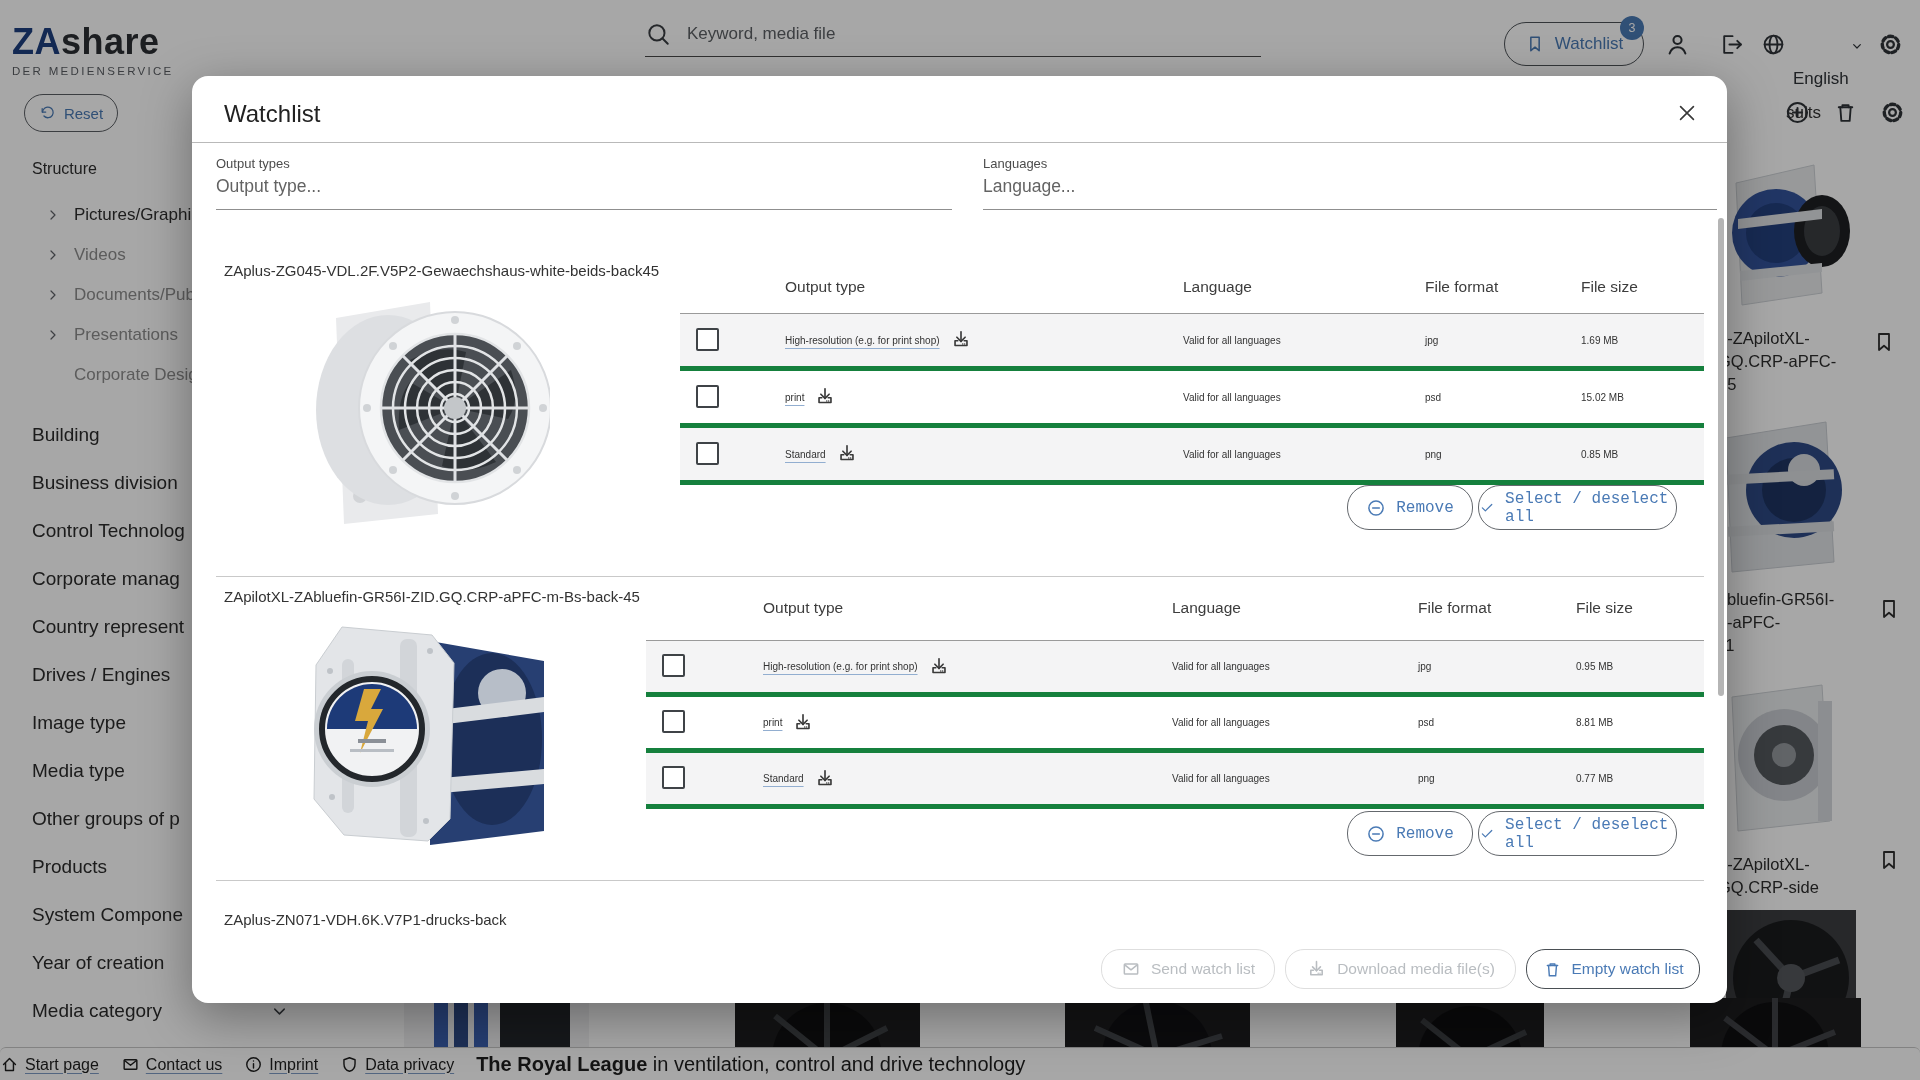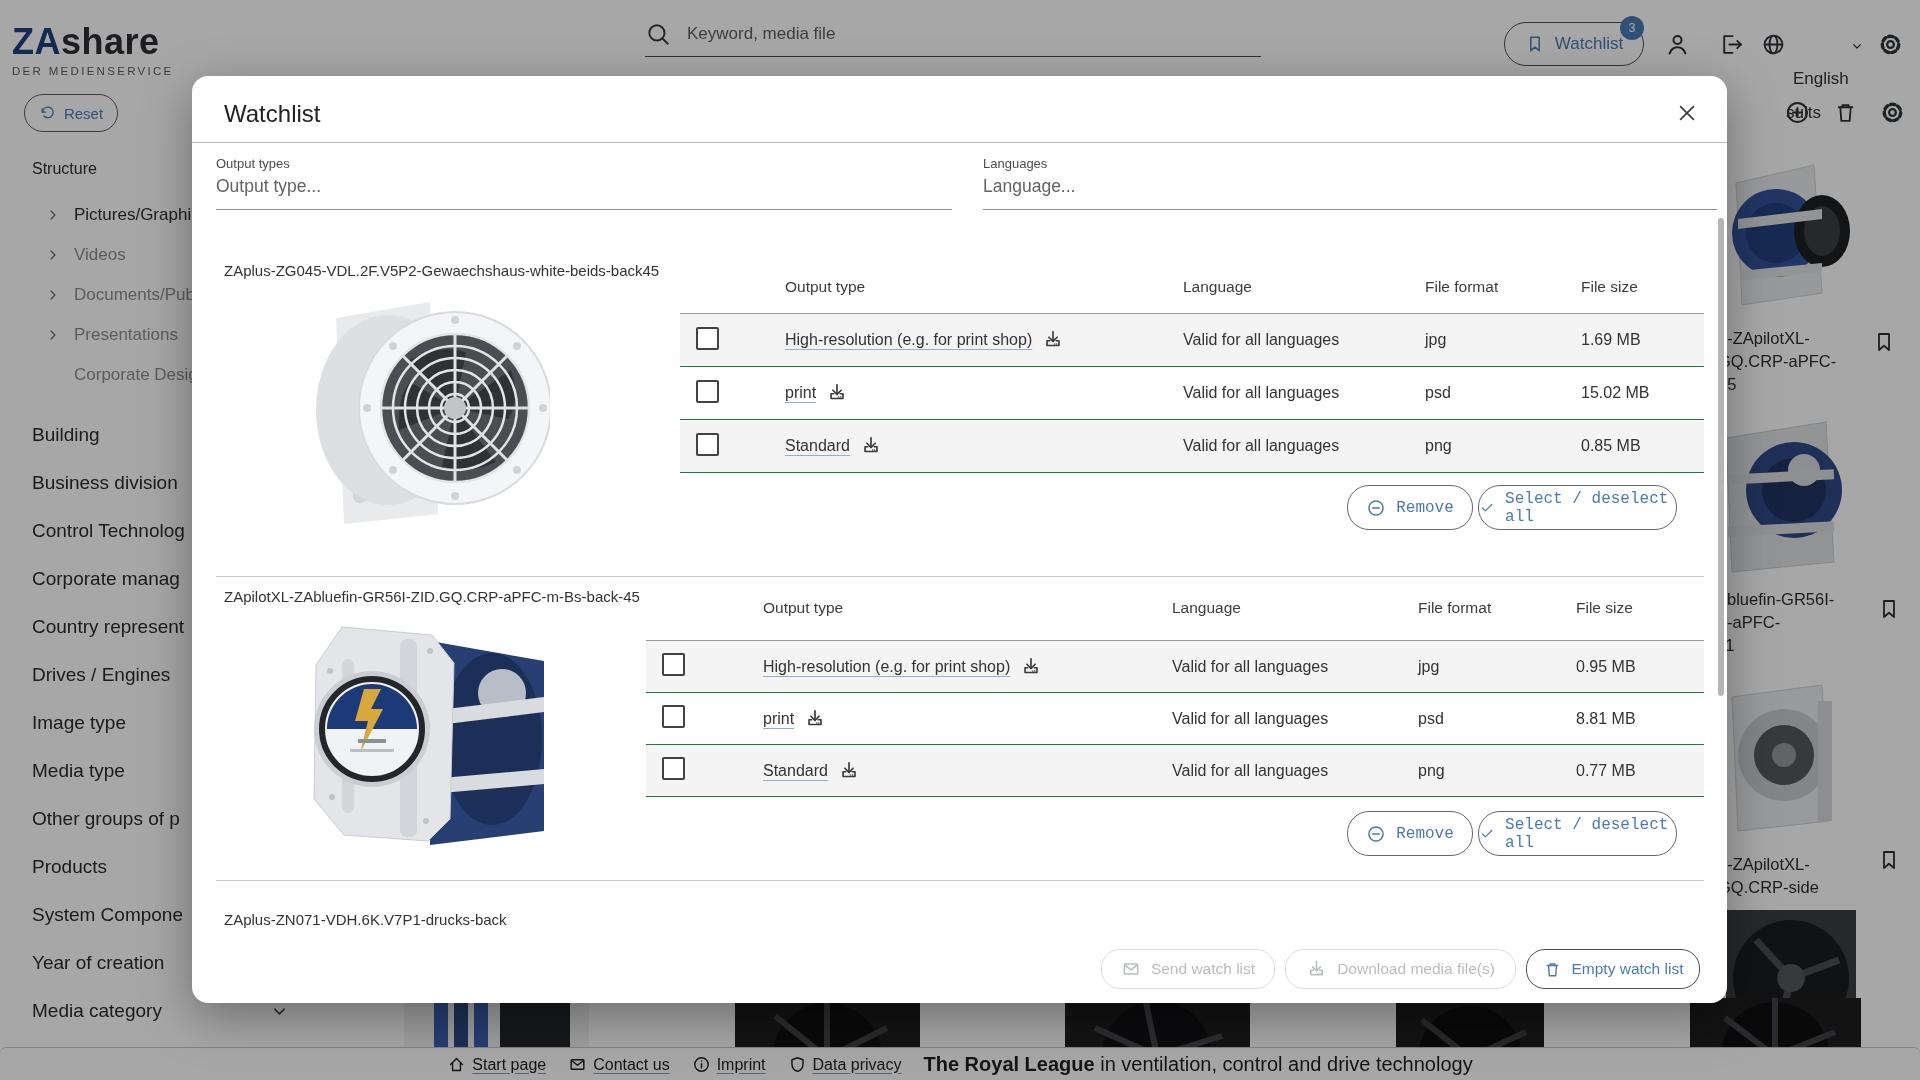--- a/index.html
+++ b/index.html
@@ -35,41 +35,41 @@
   .tree-chev{color:#5f6368;flex:0 0 auto;}
   .cat-item{height:48px;display:flex;align-items:center;font-size:19px;color:#2c2c2c;white-space:nowrap;}
 
   
   .res-count{font-size:17px;color:#333;}
   .card-caption{font-size:16.5px;line-height:23px;color:#2e2e2e;white-space:nowrap;}
   .bm{color:#2f2f2f;}
   .thumb-dark{background:#1d1d1f;overflow:hidden;}
 
   
-  .footer-bar{background:#fff;border-top:1px solid #c7c7c7;display:flex;align-items:center;justify-content:center;gap:22px;border-radius:6px;}
+  .footer-bar{background:#fff;border-top:1px solid #c7c7c7;display:flex;align-items:center;justify-content:flex-start;gap:22px;border-radius:6px;}
   .f-link{display:inline-flex;align-items:center;gap:6px;color:#1f1f1f;font-size:16px;}
   .f-link span{text-decoration:underline;text-decoration-color:#7d9bc4;text-underline-offset:3px;}
   .f-tag{font-size:20px;color:#1f1f1f;}
   .f-tag b{font-weight:bold;}
 
   
   .overlay{inset:0;background:rgba(0,0,0,0.345);z-index:5;}
   .modal{left:192px;top:76px;width:1535px;height:927px;background:#fff;border-radius:16px;
          box-shadow:0 14px 50px rgba(0,0,0,.35);z-index:10;overflow:hidden;}
   .m-title{font-size:24px;color:#222;}
   .m-divider{height:1px;background:#b9b9b9;left:0;width:1535px;}
   .blk-divider{height:1px;background:#c9c9c9;left:24px;width:1488px;}
   .flt-label{font-size:13px;color:#4c4c4c;}
   .flt-value{font-size:17.5px;color:#636363;margin-top:5px;}
   .flt{border-bottom:1px solid #8f8f8f;padding-bottom:12px;}
   .prod-name{font-size:15px;color:#333;white-space:nowrap;}
 
   .thead{display:grid;font-size:15.5px;color:#3d3d3d;}
   .trows{border-top:1px solid #9a9a9a;}
-  .trow{display:grid;align-items:center;border-bottom:1px solid #15803d;font-size:16px;color:#333;}
+  .trow{display:grid;align-items:center;border-bottom:5px solid #15803d;font-size:10px;color:#333;}
   .trow:nth-child(odd){background:#f4f4f5;}
   .t1 .trow,.thead.t1{grid-template-columns:105px 398px 242px 156px 1fr;}
   .t2 .trow,.thead.t2{grid-template-columns:117px 409px 246px 158px 1fr;}
   .t1 .trow{height:52px;}
   .t2 .trow{height:51px;}
   .cb{width:19px;height:19px;border:2px solid #3f4347;border-radius:2px;background:#fff;display:inline-block;margin-left:16px;}
   .cellflex{display:flex;align-items:center;gap:10px;}
   .olink{color:#333;text-decoration:underline;text-decoration-color:#92aed0;text-underline-offset:4px;cursor:pointer;}
   .dlico{color:#3a3a3a;}
 

